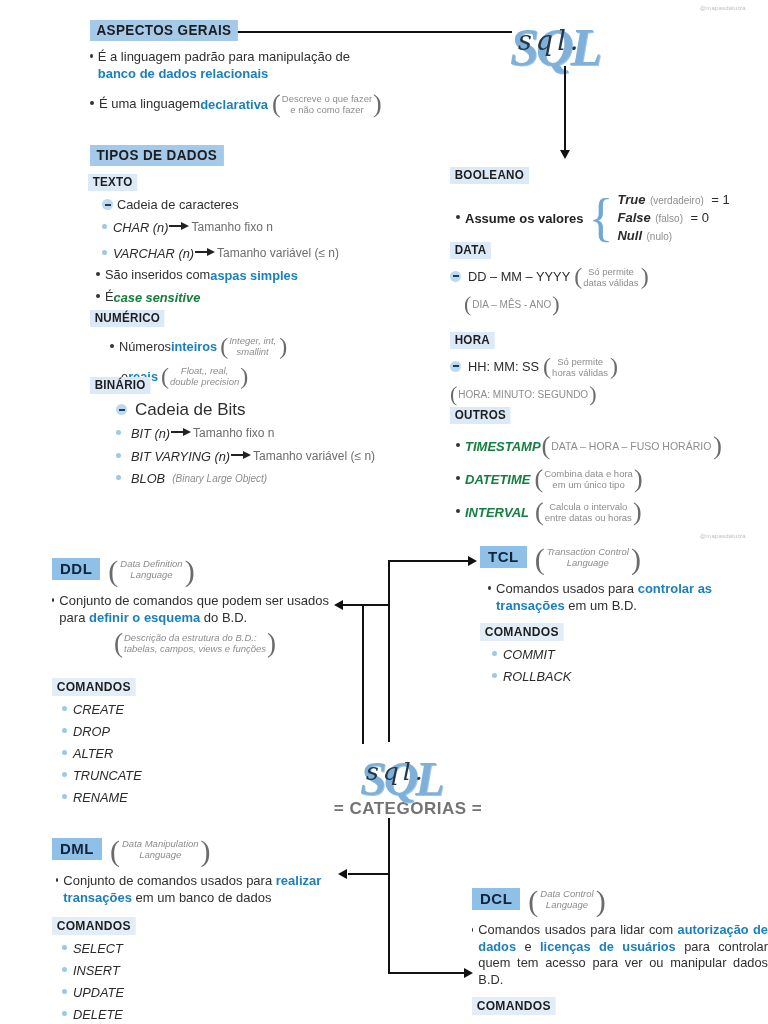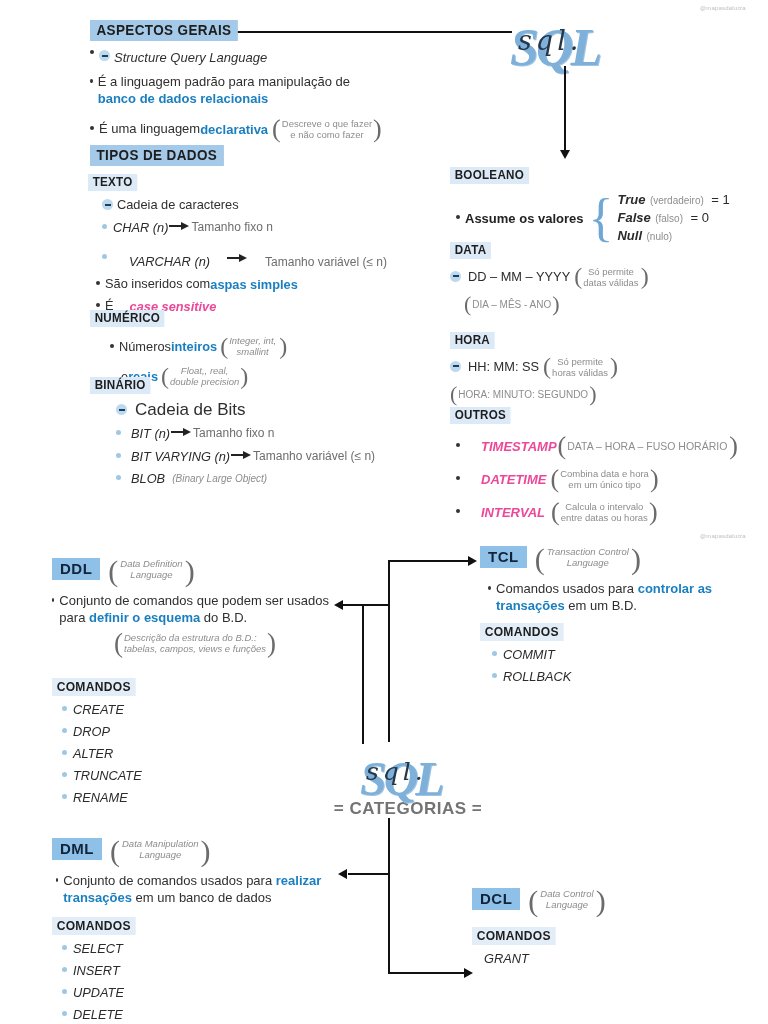--- a/index.html
+++ b/index.html
@@ -53,21 +53,21 @@
     color: #11243a;
     font-weight: bold;
     font-size: 15px;
     letter-spacing: .5px;
     padding: 2px 8px 3px 8px;
     vertical-align: middle;
   }
 
   .line { font-size: 12.6px; line-height: 16px; color: #2f2f2f; }
   .blue { color: #1a7fc1; font-weight: bold; }
-  .blue-i { color: #ec4899; font-style: italic; font-weight: bold; margin-left: 16px; }
+  .blue-i { color: #15803d; font-style: italic; font-weight: bold; }
   .ital { font-style: italic; }
   .gray { color: #8d8d8d; }
   .sm { font-size: 9.5px; line-height: 10.5px; color: #8d8d8d; font-style: italic; }
   .sm-r { font-size: 9.5px; line-height: 11px; color: #8d8d8d; font-style: normal; }
 
   
   .b-dark, .b-light, .b-ring {
     display: inline-block; border-radius: 50%; vertical-align: middle;
   }
   .b-dark  { width: 4px; height: 4px; background: #333; margin: 0 5px 2px 0; }
@@ -146,25 +146,20 @@
 
   <div class="ln abs" style="left:222px; top:31px; width:290px; height:2px;"></div>
   <div class="ah ah-left abs" style="left:213px; top:27px;"></div>
 
   <div class="ln abs" style="left:564px; top:66px; width:2px; height:86px;"></div>
   <div class="ah ah-down abs" style="left:560px; top:150px;"></div>
 
   <div class="abs" style="left:90px; top:20px; width:300px;">
     <span class="hdr-main">ASPECTOS GERAIS</span>
 
-    <div class="row" style="margin-top:9px;">
-      <span class="b-dark"></span>
-      <span class="b-ring"></span>
-      <span class="line ital" style="font-size:13px;">Structure Query Language</span>
-    </div>
 
     <div class="row" style="margin-top:7px;">
       <span class="b-dark" style="margin-top:6px;"></span>
       <span class="line" style="font-size:13px; line-height:17px;">
         <span>É a linguagem padrão para manipulação de </span><span class="blue">banco de dados relacionais</span>
       </span>
     </div>
 
     <div class="row" style="margin-top:7px; align-items:center;">
       <span class="b-dark"></span>
@@ -194,21 +189,21 @@
     <div class="row" style="margin-top:6px; margin-left:14px; align-items:center;">
       <span class="b-light"></span>
       <span class="ital" style="font-size:12.8px;">CHAR (n)</span>
       <span class="inline-arrow">
           <i></i>
           <b></b>
         </span>
       <span class="line gray" style="font-size:12px; color:#6d6d6d;">Tamanho fixo n</span>
     </div>
 
-    <div class="row" style="margin-top:19px; margin-left:14px; gap:16px;">
+    <div class="row" style="margin-top:10px; margin-left:14px; align-items:center;">
       <span class="b-light"></span>
       <span class="ital" style="font-size:12.8px;">VARCHAR (n)</span>
       <span class="inline-arrow">
           <i></i>
           <b></b>
         </span>
       <span class="line" style="font-size:12px; color:#6d6d6d;">Tamanho variável (≤ n)</span>
     </div>
 
     <div class="row" style="margin-top:6px; margin-left:8px; align-items:center;">
@@ -535,20 +530,26 @@
     <div class="row" style="align-items:flex-start;">
       <span class="tag">DCL</span>
       <span class="paren" style="font-size:30px; margin:-4px 2px 0 8px;">(</span>
       <span style="display:inline-block; text-align:center; margin-top:1px;">
         <span class="sm" style="display:block;">Data Control</span>
         <span class="sm" style="display:block;">Language</span>
       </span>
       <span class="paren" style="font-size:30px; margin:-4px 0 0 2px;">)</span>
     </div>
 
+    <div class="row" style="margin-top:4px;">
+      <span class="b-dark" style="margin-top:6px;"></span>
+      <span class="line" style="font-size:12.8px; line-height:16.5px; text-align:justify;">
+        <span>Comandos usados para lidar com </span><span class="blue">autorização de dados</span><span> e </span><span class="blue">licenças de usuários</span><span> para controlar quem tem acesso para ver ou manipular dados B.D.</span>
+      </span>
+    </div>
 
     <div style="margin-top:8px;">
       <span class="hdr-cmd">COMANDOS</span>
       <div class="row" style="margin-top:6px; margin-left:12px; align-items:center;">
 
         <span class="ital" style="font-size:12.8px;">GRANT</span>
       </div>
       
     </div>
   </div>

